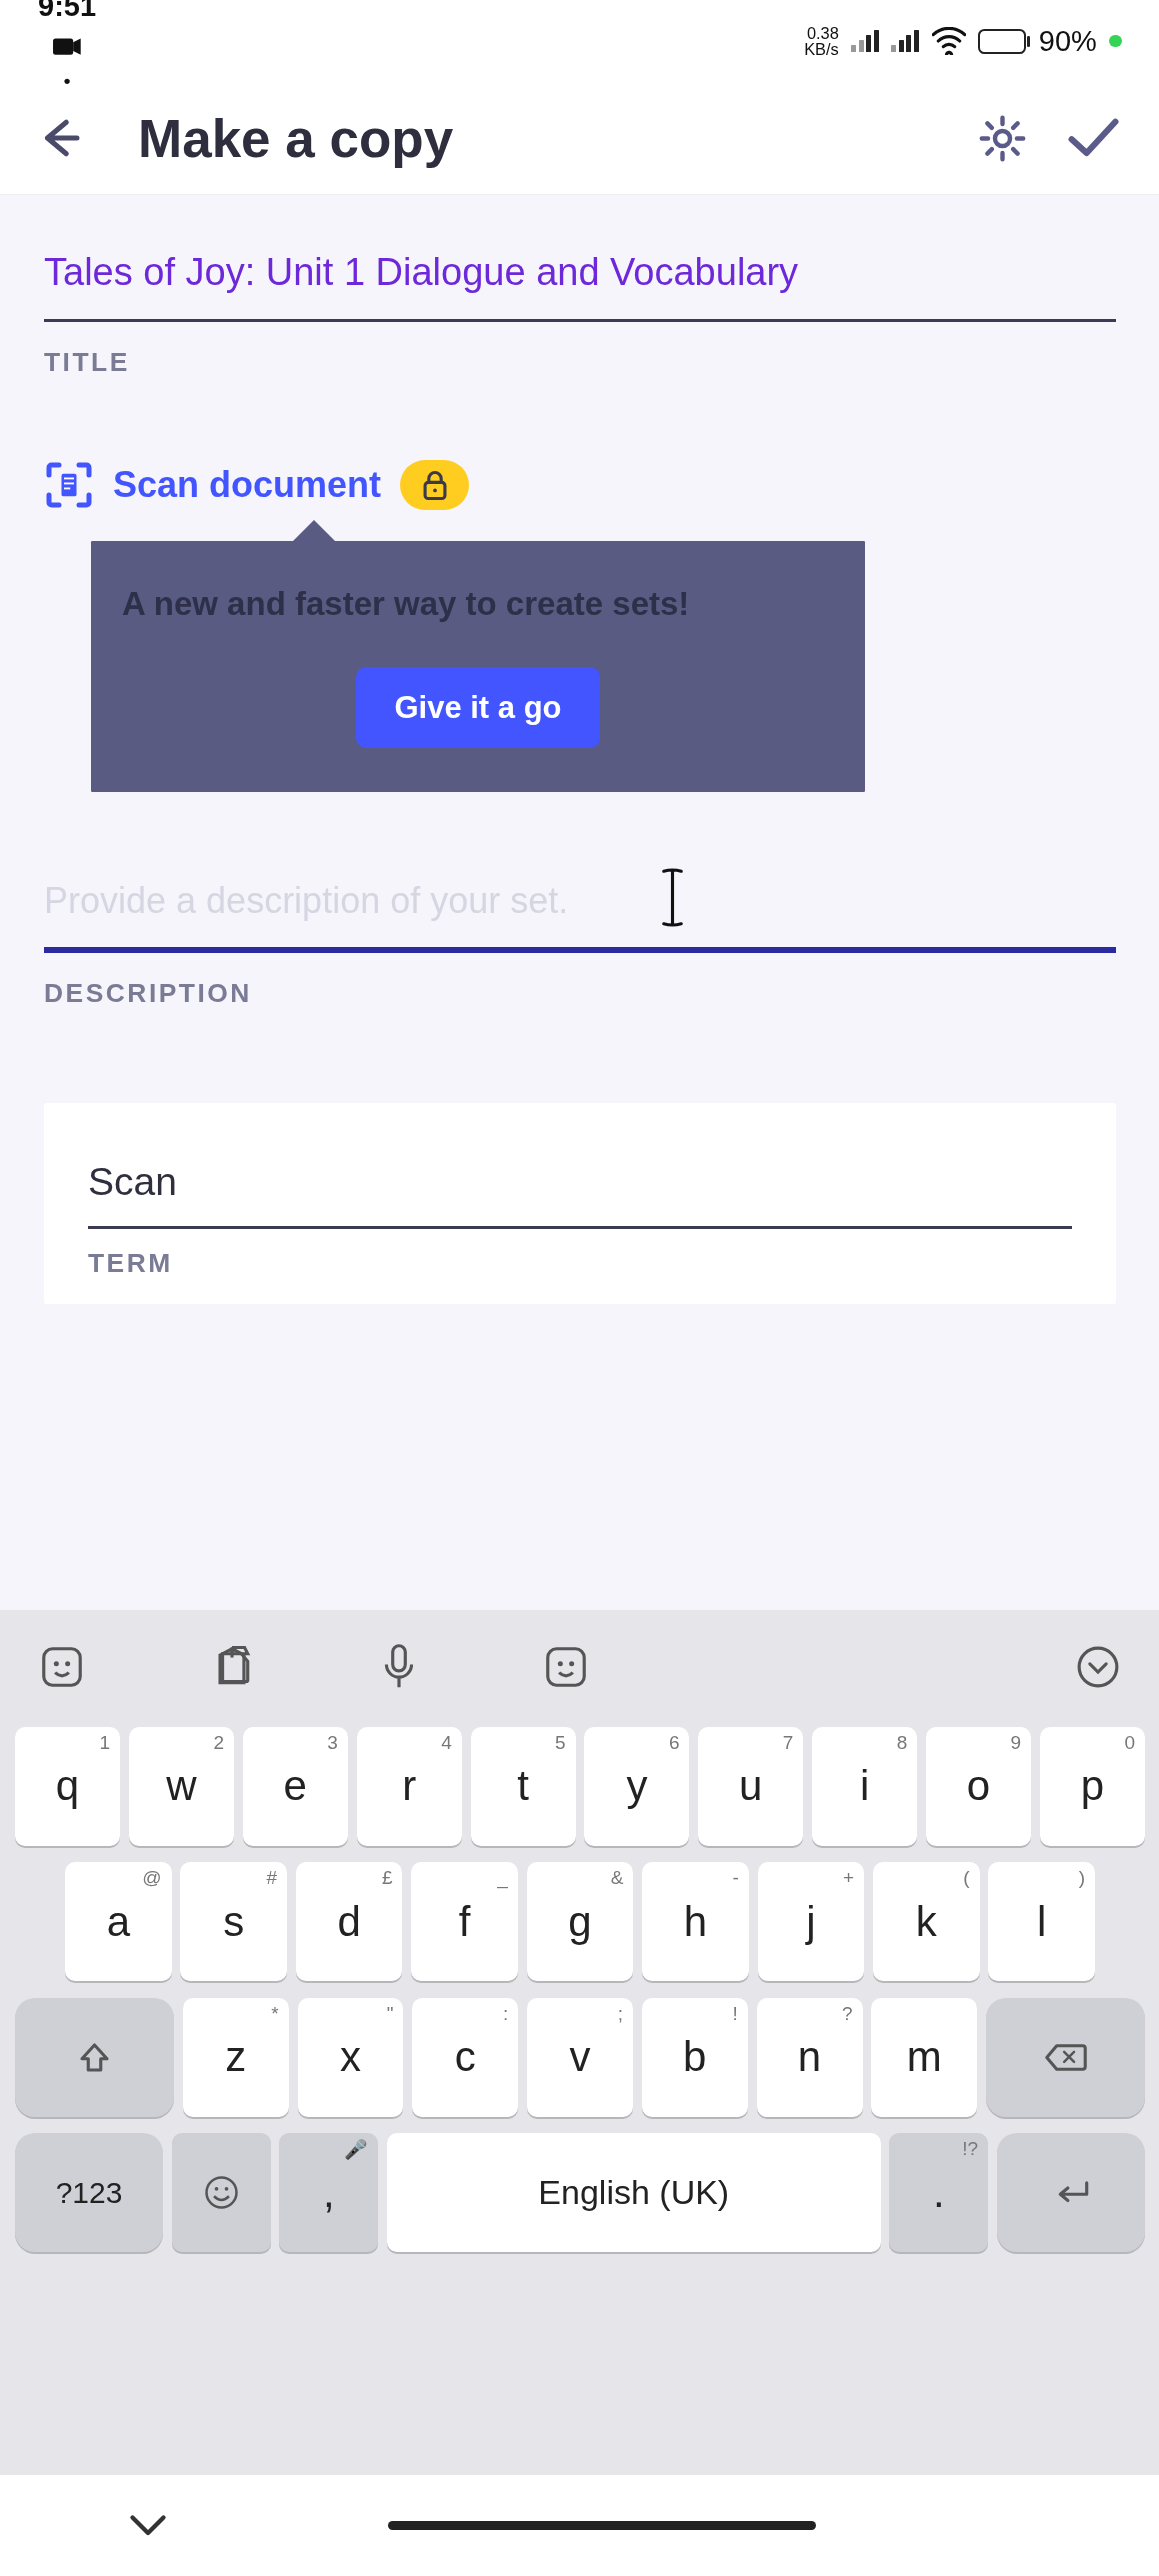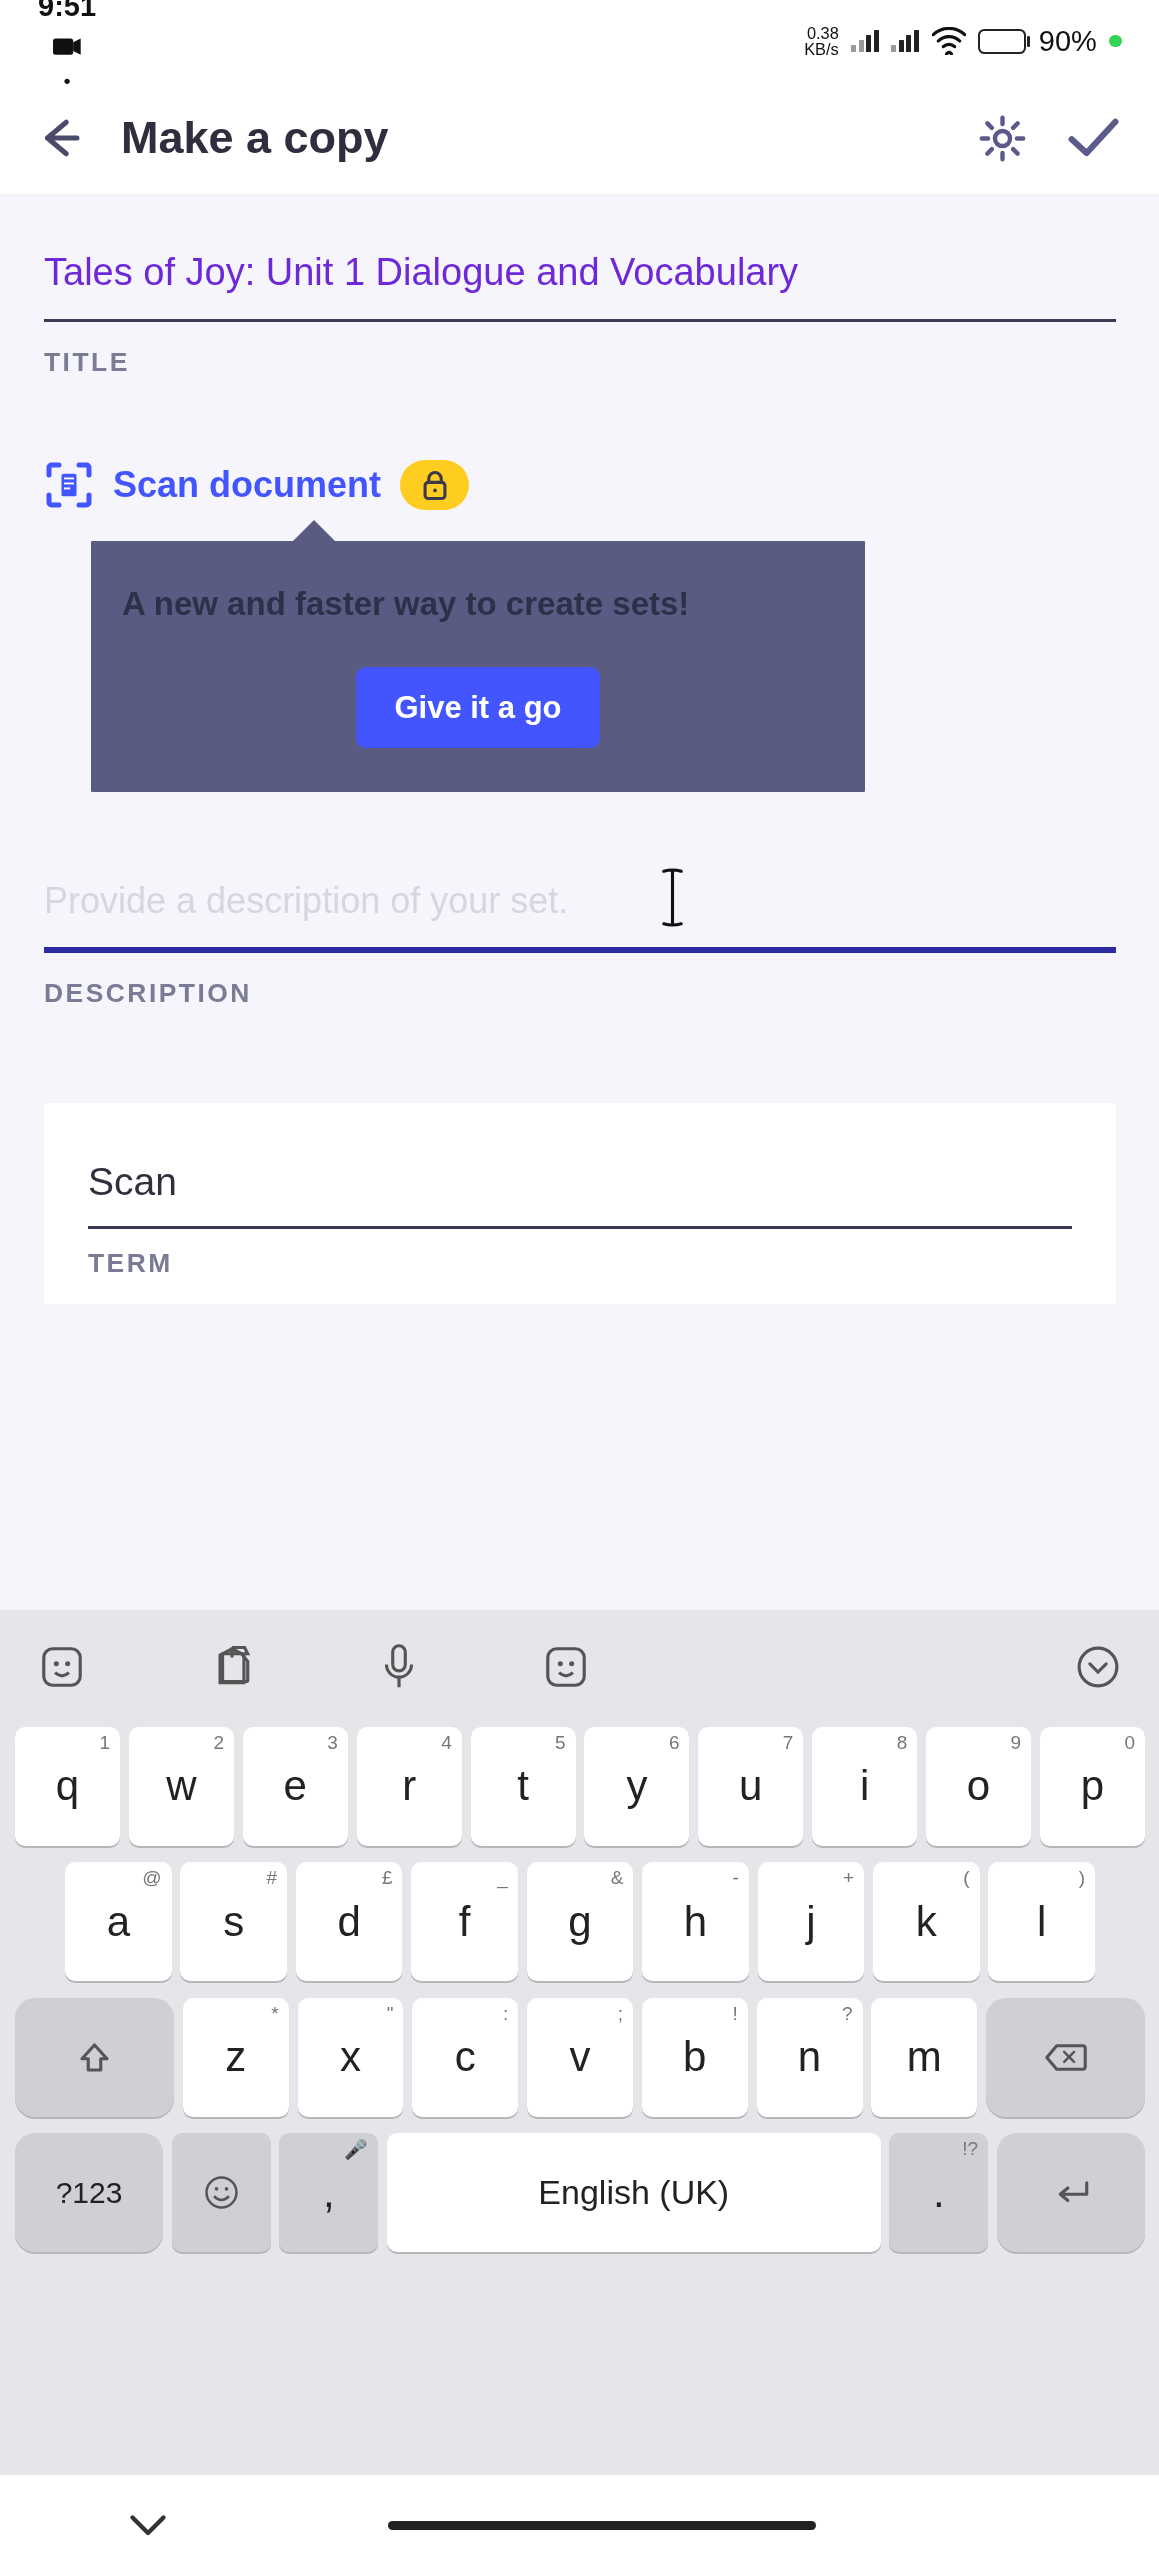--- a/index.html
+++ b/index.html
@@ -16,21 +16,21 @@
   .bars span.f { background: #222; }
   .wifi { font-size: 31px; }
   .battery { width: 48px; height: 25px; border: 2.5px solid #222; border-radius: 6.3px; position: relative; }
   .battery::after { content:''; position:absolute; right:-6.3px; top:5px; width:3.8px; height:11.3px; background:#222; border-radius:1.3px; }
   .battery .fill { height:100%; width:90%; background:#222; border-radius:2.5px; }
   .dot-green { width:12.6px; height:12.6px; border-radius:50%; background:#36d456; }
 
   
   .app-bar { height: 113px; display:flex; align-items:center; padding: 0 38px; border-bottom: 1.3px solid #eee; }
   .back { font-size: 50px; color: #4f4f6e; font-weight: 500; }
-  .app-title { margin-left: 39px; font-size: 45px; font-weight: 800; color: #2e2e3e; }
+  .app-title { margin-left: 56px; font-size: 53px; font-weight: 800; color: #2e2e3e; }
   .gear { margin-left: auto; color: #5a5b8a; }
   .check { margin-left: 38px; color: #5a5b8a; }
 
   
   .content { flex: 0 0 auto; background: #f5f5fb; padding: 50px 44px 25px; height: 1415px; }
   .title-input { font-size: 38px; color: #6d28d9; padding: 6.3px 0 25px; border-bottom: 3.8px solid #3b3b55; }
   .field-label { font-size: 26.4px; letter-spacing: 2.5px; font-weight: 700; color: #7a7b94; margin-top: 25px; }
 
   .scan-row { display:flex; align-items:center; gap: 19px; margin-top: 82px; }
   .scan-icon { color:#4255ff; }

